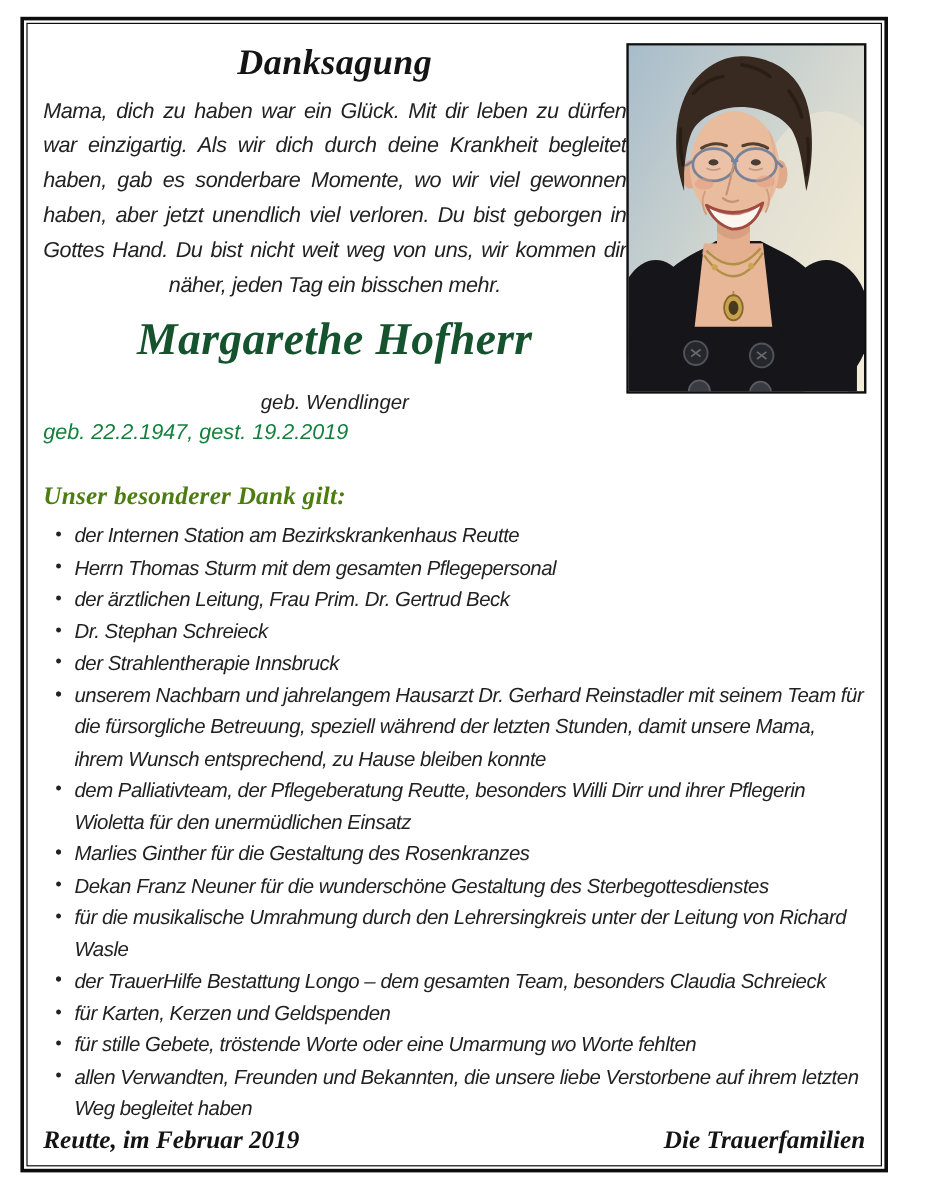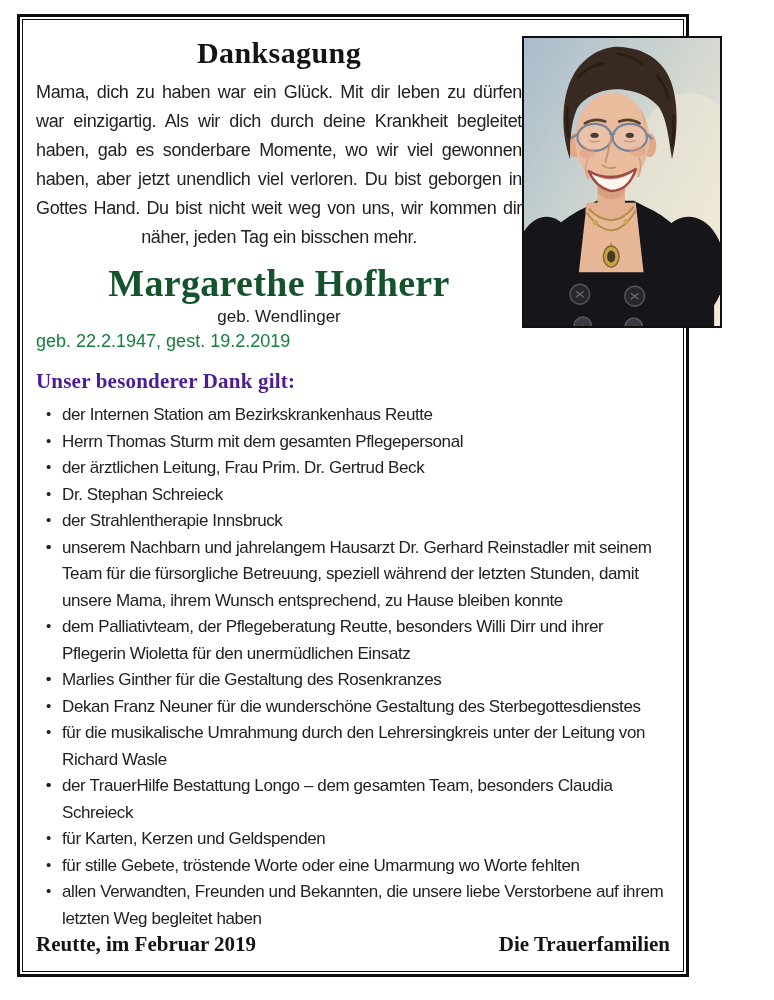--- a/index.html
+++ b/index.html
@@ -2,50 +2,50 @@
 <html><head>
 <meta charset="utf-8">
 <style>
   html,body{margin:0;padding:0;}
   body{
     width:774px;height:1000px;background:#ffffff;position:relative;
     font-family:"Liberation Sans","DejaVu Sans",sans-serif;color:#1c1c1c;
   }
   *{box-sizing:border-box;}
   .frame{
-    position:absolute;left:17px;top:14px;width:672px;height:963px;
-    border:3px solid #0d0d0d;background:#fff;
+    position:absolute;left:17px;top:14px;width:723px;height:963px;
+    border:3px solid #0d0d0d;background:#fff;font-style:italic;
   }
   .frame-inner{
     position:absolute;inset:2px;border:1px solid #0d0d0d;
     padding:14px 13px 12px 13px;display:flex;flex-direction:column;
   }
   .top-row{display:flex;justify-content:space-between;align-items:flex-start;}
   .left-col{width:486px;flex:0 0 486px;}
   .notice-title{
     font-family:"Liberation Serif","DejaVu Serif",serif;font-weight:700;
     font-size:30px;text-align:center;margin-top:2px;letter-spacing:.4px;color:#141414;
   }
   .intro{
     margin-top:8px;font-size:18px;line-height:29px;letter-spacing:-0.35px;
     text-align:justify;text-align-last:center;color:#222;
   }
   .deceased-name{
     font-family:"Liberation Serif","DejaVu Serif",serif;font-weight:700;
     font-size:38px;text-align:center;margin-top:9px;color:#14532d;letter-spacing:.3px;
   }
-  .maiden{font-size:17px;text-align:center;margin-top:2px;color:#222;}
+  .maiden{font-size:17px;text-align:center;margin-top:21px;color:#222;}
   .dates{font-size:18px;margin-top:4px;color:#15803d;}
   .photo{
     width:200px;height:292px;border:2px solid #101010;flex:0 0 auto;margin-top:2px;background:#cdd6d6;
   }
   .photo svg{display:block;}
   .thanks-heading{
     font-family:"Liberation Serif","DejaVu Serif",serif;font-weight:700;
-    font-size:21px;margin-top:17px;color:#4c1d95;letter-spacing:.2px;
+    font-size:21px;margin-top:30px;color:#4d7c0f;letter-spacing:.2px;
   }
   ul.thanks-list{list-style:none;margin:8px 0 0 0;padding:0 0 0 8px;}
   ul.thanks-list li{
     position:relative;padding-left:18px;font-size:17px;line-height:26.5px;
     letter-spacing:-0.4px;color:#222;
   }
   ul.thanks-list .blt{
     position:absolute;left:2px;top:-1px;font-size:15px;color:#222;
   }
   .footer-row{

